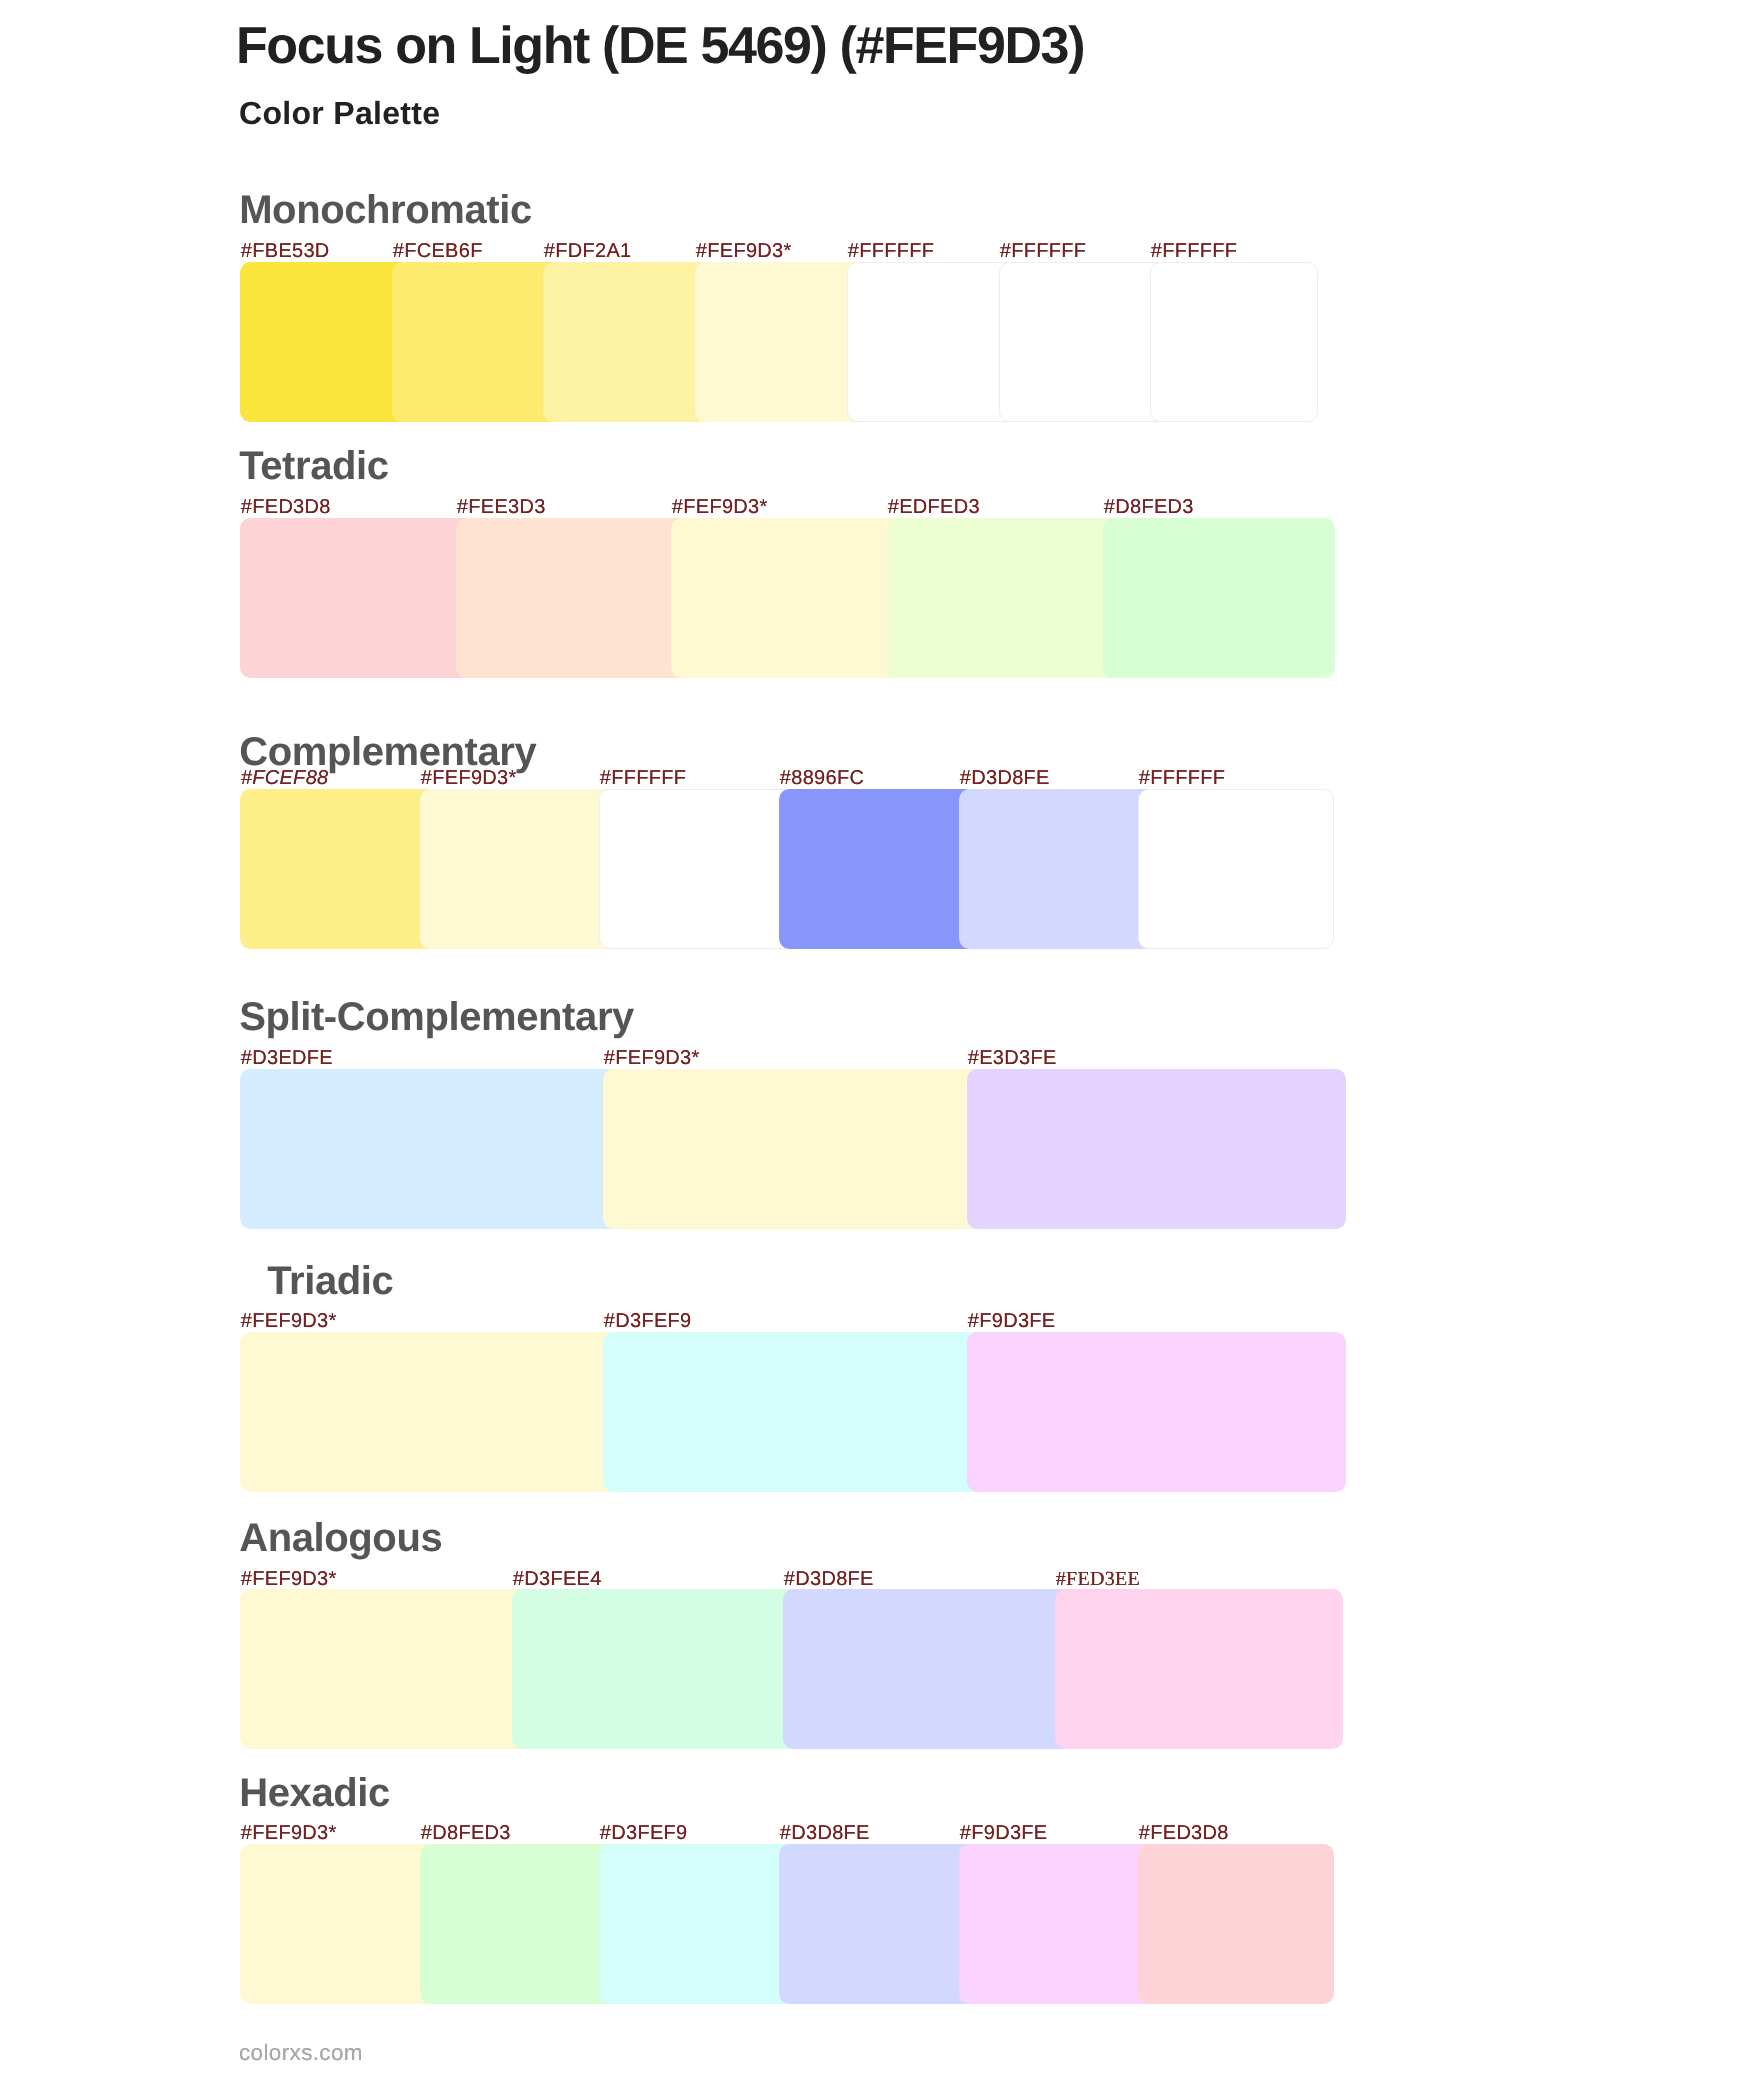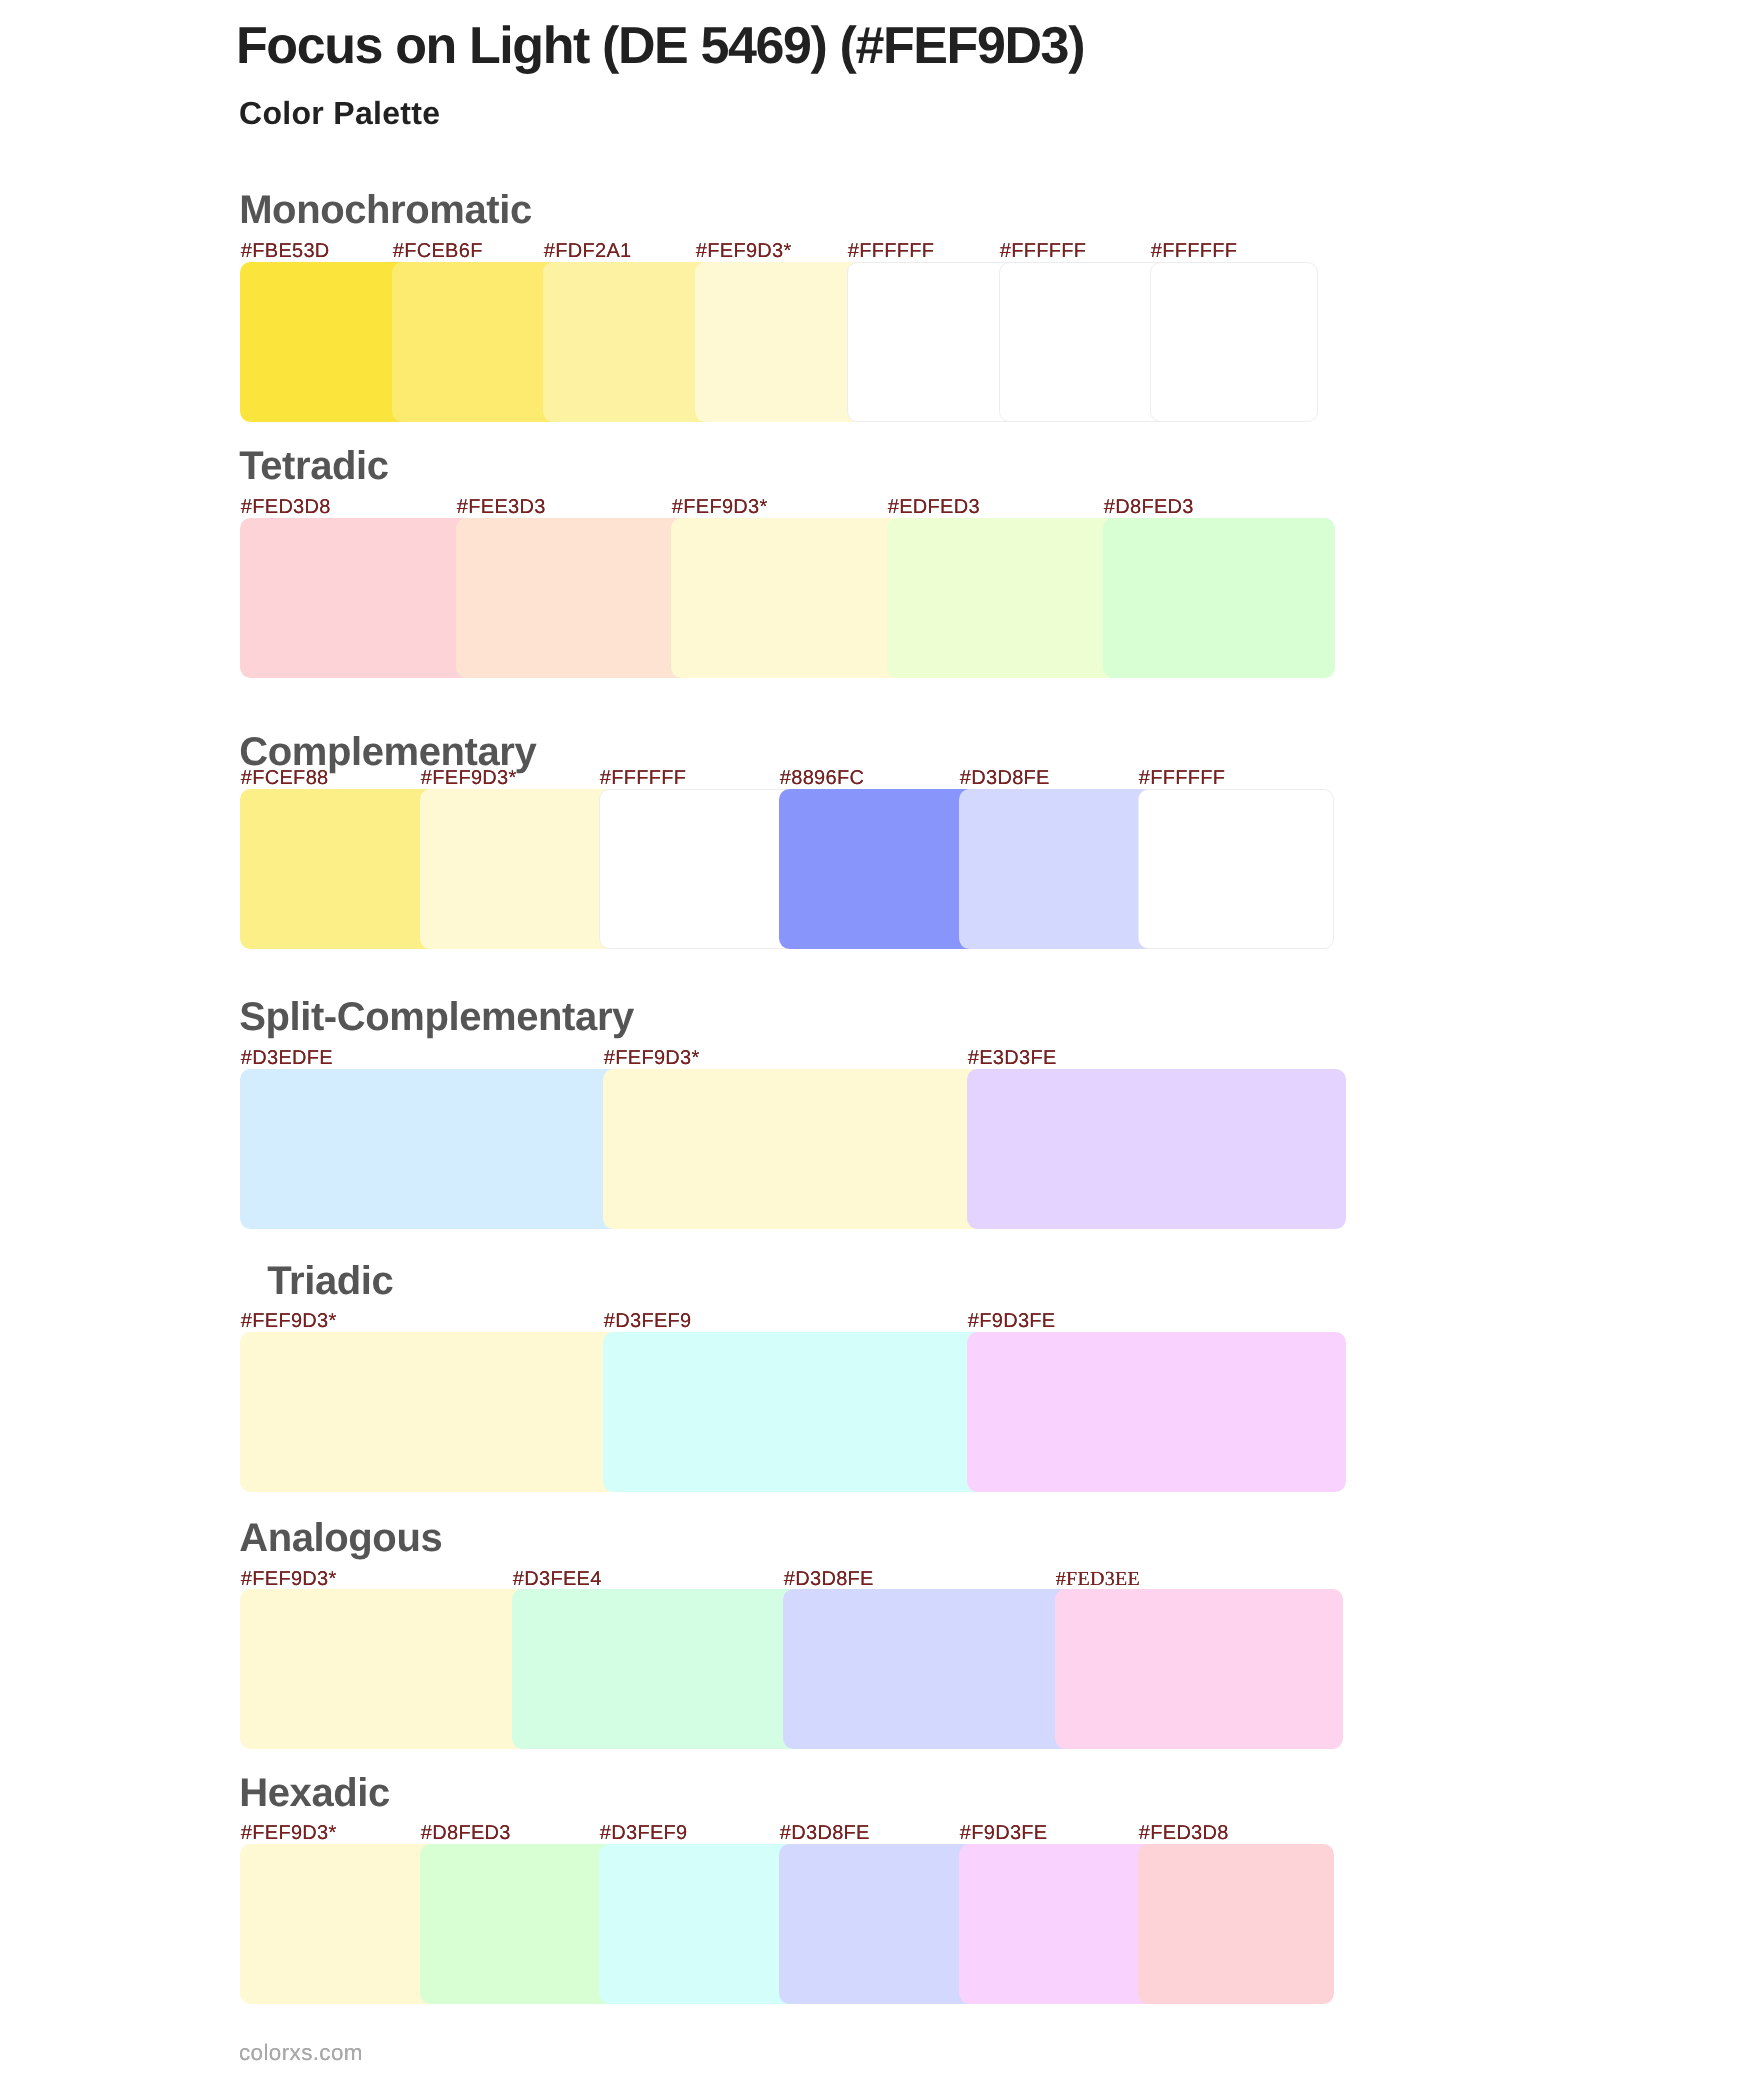--- a/index.html
+++ b/index.html
@@ -60,21 +60,21 @@
         <div class="sw" style="left: 431px; width: 228px; top: 518px; height: 160px; background: rgb(254, 249, 211); border-radius: 10.4px 0px 0px 10.4px; z-index: 12;"></div>
         <div class="lbl" style="left: 431px; top: 497px; line-height: 20px;">#FEF9D3*</div>
         <div class="sw" style="left: 647px; width: 228px; top: 518px; height: 160px; background: rgb(237, 254, 211); border-radius: 10.4px 0px 0px 10.4px; z-index: 13;"></div>
         <div class="lbl" style="left: 647px; top: 497px; line-height: 20px; text-align: center;">#EDFED3</div>
         <div class="sw" style="left: 863px; width: 232px; top: 518px; height: 160px; background: rgb(216, 254, 211); border-radius: 10.4px; z-index: 14;"></div>
         <div class="lbl" style="left: 863px; top: 497px; line-height: 20px;">#D8FED3</div>
       </div>
       <div class="section" style="top: 0px; height: 0px;">
         <div class="sec-head" style="top: 732px; line-height: 40px;">Complementary</div>
         <div class="sw" style="left: 0px; width: 192px; top: 789px; height: 160px; background: rgb(252, 239, 136); border-radius: 10.4px 0px 0px 10.4px; z-index: 10;"></div>
-        <div class="lbl" style="left: 0px; top: 768px; line-height: 20px;">#FCEF88</div>
+        <div class="lbl" style="left: 0px; top: 768px; line-height: 20px; font-style: italic;">#FCEF88</div>
         <div class="sw" style="left: 180px; width: 192px; top: 789px; height: 160px; background: rgb(254, 249, 211); border-radius: 10.4px 0px 0px 10.4px; z-index: 11;"></div>
         <div class="lbl" style="left: 180px; top: 768px; line-height: 20px;">#FEF9D3*</div>
         <div class="sw" style="left: 359px; width: 192px; top: 789px; height: 160px; background: rgb(255, 255, 255); border-radius: 10.4px 0px 0px 10.4px; z-index: 12; border: 0.8px solid rgb(237, 237, 237);"></div>
         <div class="lbl" style="left: 359px; top: 768px; line-height: 20px;">#FFFFFF</div>
         <div class="sw" style="left: 539px; width: 192px; top: 789px; height: 160px; background: rgb(136, 150, 252); border-radius: 10.4px 0px 0px 10.4px; z-index: 13;"></div>
         <div class="lbl" style="left: 539px; top: 768px; line-height: 20px;">#8896FC</div>
         <div class="sw" style="left: 719px; width: 192px; top: 789px; height: 160px; background: rgb(211, 216, 254); border-radius: 10.4px 0px 0px 10.4px; z-index: 14;"></div>
         <div class="lbl" style="left: 719px; top: 768px; line-height: 20px;">#D3D8FE</div>
         <div class="sw" style="left: 898px; width: 196px; top: 789px; height: 160px; background: rgb(255, 255, 255); border-radius: 10.4px; z-index: 15; border: 0.8px solid rgb(237, 237, 237);"></div>
         <div class="lbl" style="left: 898px; top: 768px; line-height: 20px;">#FFFFFF</div>

